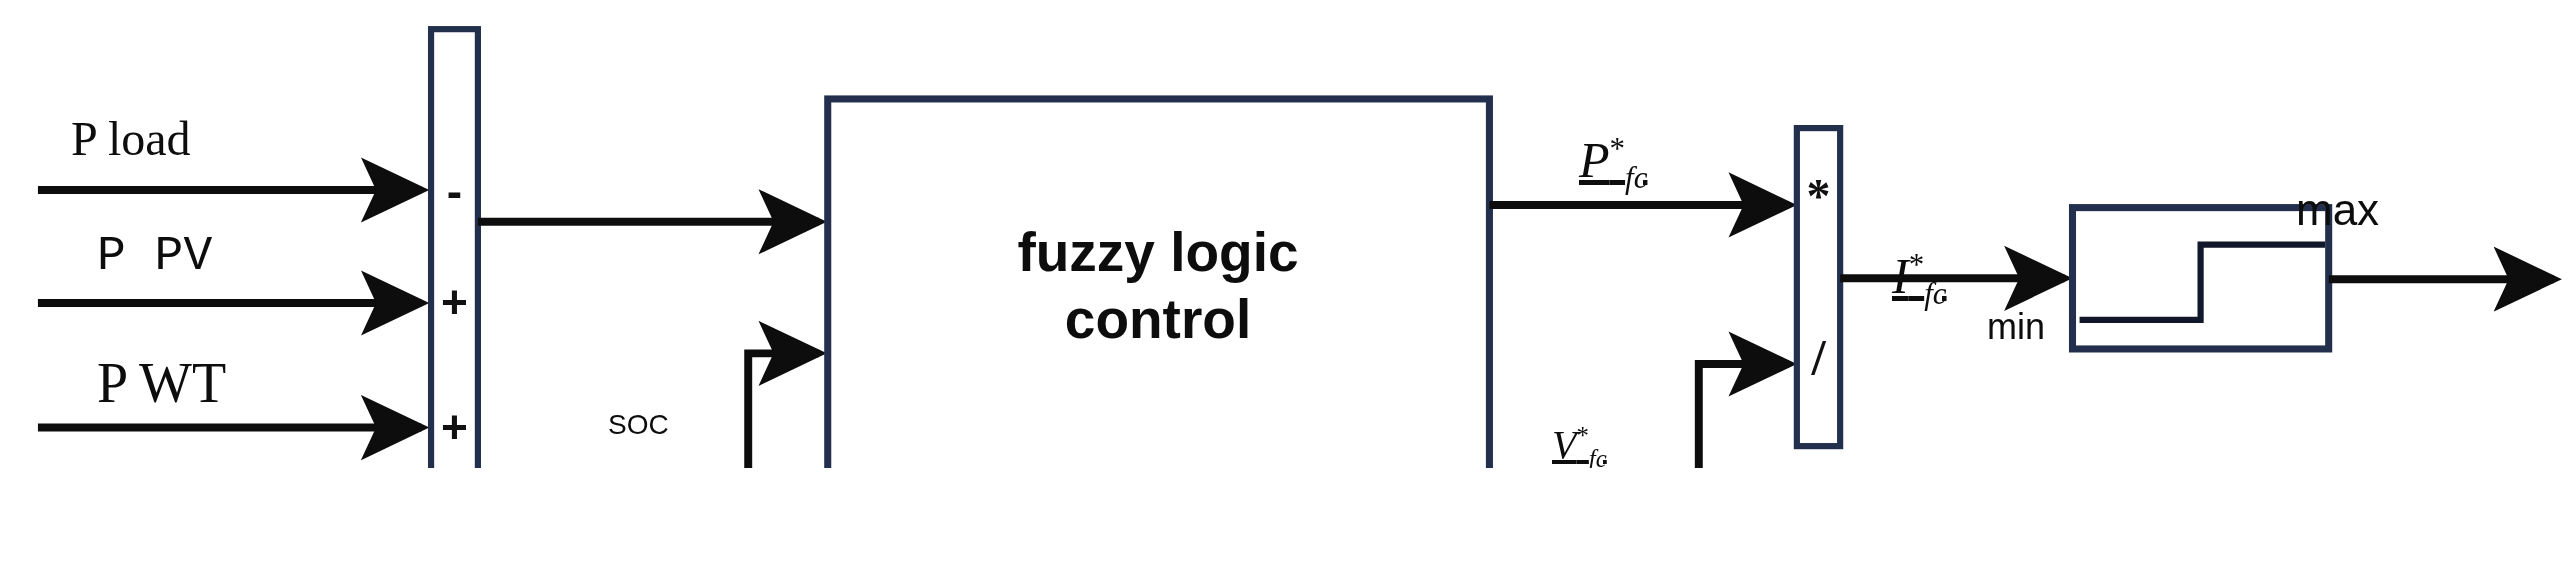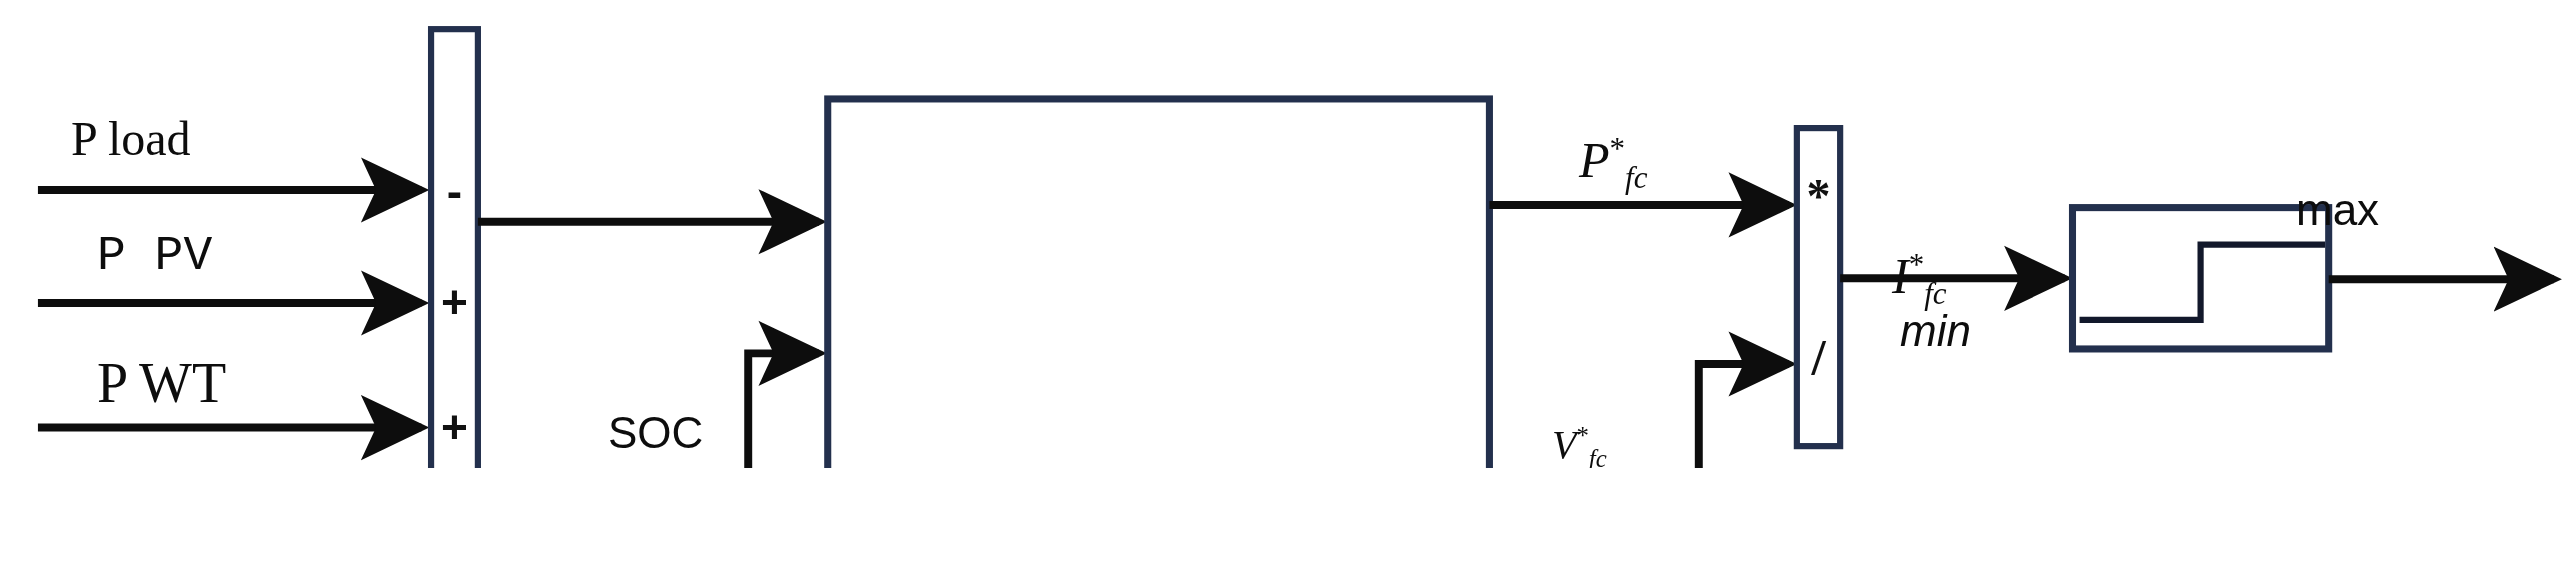--- a/index.html
+++ b/index.html
@@ -40,20 +40,21 @@
   .lbl-block-title {
     font-family: "Liberation Sans", sans-serif;
     font-weight: 700;
     text-align: center;
     line-height: 1.22;
   }
   .lbl-math {
     font-family: "Liberation Serif", serif;
     font-style: italic;
     font-weight: 400;
+    text-decoration: underline;
   }
   .lbl-math .sup {
     font-style: normal;
     font-size: 0.62em;
     vertical-align: super;
     letter-spacing: 0;
   }
   .lbl-math .sub {
     font-size: 0.62em;
     vertical-align: sub;
@@ -111,35 +112,39 @@
   </svg>
 
   <div class="lbl lbl-serif" style="left:71px; top:115px; font-size:48px;">P load</div>
   <div class="lbl lbl-serif" style="left:97px; top:232px; font-size:48px;font-family:Liberation Mono, monospace;">P PV</div>
   <div class="lbl lbl-serif" style="left:97px; top:355px; font-size:56px;text-align:right;">P WT</div>
 
   <div class="lbl sign" style="left:437px; top:168px; width:35px; font-size:46px;">-</div>
   <div class="lbl sign" style="left:437px; top:279px; width:35px; font-size:46px;">+</div>
   <div class="lbl sign" style="left:437px; top:404px; width:35px; font-size:46px;">+</div>
 
+  <div class="lbl lbl-block-title" style="left:827px; top:219px; width:662px; font-size:55px;">
+    <div>fuzzy logic</div>
+    <div>control</div>
+  </div>
 
-  <div class="lbl lbl-sans" style="left:608px; top:411px; font-size:44px;">SOC</div>
+  <div class="lbl lbl-sans" style="left:608px; top:411px; font-size:28px;">SOC</div>
 
   <div class="lbl lbl-math" style="left:1579px; top:133px; font-size:50px;">
     <span>P</span><span class="sup">*</span><span class="sub">fc</span>
   </div>
 
   <div class="lbl opsym" style="left:1797px; top:172px; width:43px; font-size:48px;">*</div>
   <div class="lbl opsym" style="left:1797px; top:332px; width:43px; font-size:51px;">/</div>
 
   <div class="lbl lbl-math" style="left:1892px; top:209px; font-size:50px;margin-top:40px;">
     <span>I</span><span class="sup">*</span><span class="sub">fc</span>
   </div>
 
   <div class="lbl lbl-math" style="left:1552px; top:424px; font-size:40px;">
     <span>V</span><span class="sup">*</span><span class="sub">fc</span>
   </div>
 
-  <div class="lbl lbl-sans" style="left:1900px; top:309px; font-size:44px;font-style:italic;">min</div>
+  <div class="lbl lbl-sans" style="left:1987px; top:309px; font-size:36px;">min</div>
   <div class="lbl lbl-sans" style="left:2296px; top:152px; font-size:44px;margin-top:36px;">max</div>
 
 </div>
 
 
 </body></html>

